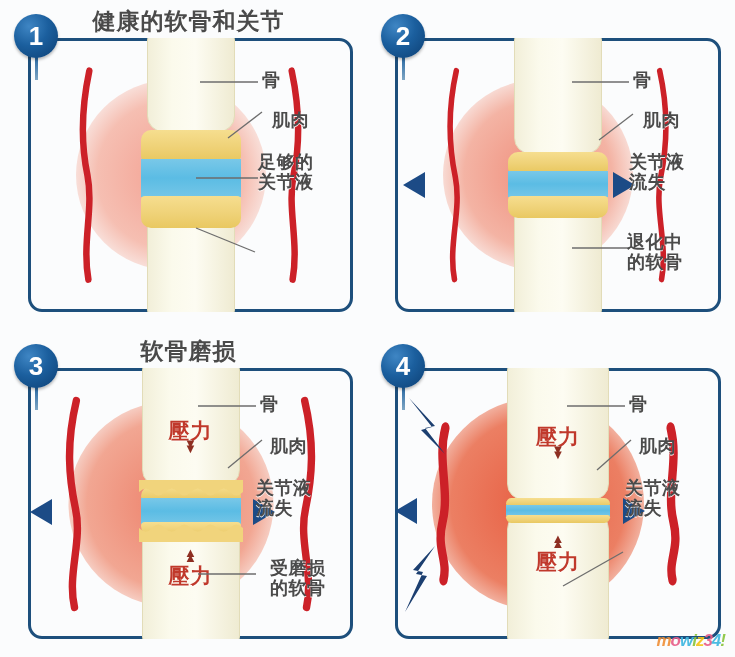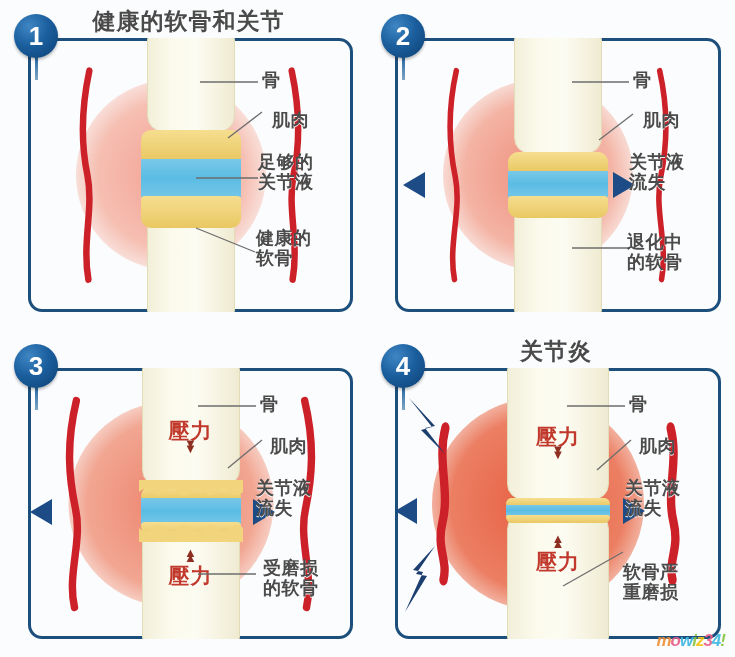--- a/index.html
+++ b/index.html
@@ -194,22 +194,20 @@
       <svg class="leader" style="left:0;top:0;width:100%;height:100%;">
         <line x1="200" y1="82" x2="258" y2="82"></line>
         <line x1="228" y1="138" x2="262" y2="112"></line>
         <line x1="196" y1="178" x2="258" y2="178"></line>
         <line x1="196" y1="228" x2="255" y2="252"></line>
       </svg>
       <div class="lbl" style="left:262px;top:70px;">骨</div>
       <div class="lbl" style="left:272px;top:110px;">肌肉</div>
       <div class="lbl" style="left:258px;top:152px;">足够的
 关节液</div>
-      <div class="lbl" style="left:256px;top:228px;">健康的
-软骨</div>
     </div>
   </div>
 
   <div class="panel">
     <div class="badge-wrap">
       <div class="badge-stem"></div>
       <div class="badge">2</div>
     </div>
     <div class="frame"></div>
     <div class="stage">
@@ -243,20 +241,21 @@
       <div class="lbl" style="left:266px;top:70px;">骨</div>
       <div class="lbl" style="left:276px;top:110px;">肌肉</div>
       <div class="lbl" style="left:262px;top:152px;">关节液
 流失</div>
       <div class="lbl" style="left:260px;top:232px;">退化中
 的软骨</div>
     </div>
   </div>
 
   <div class="panel">
+    <div class="panel-title">软骨磨损</div>
     <div class="badge-wrap">
       <div class="badge-stem"></div>
       <div class="badge">3</div>
     </div>
     <div class="frame"></div>
     <div class="stage">
       <div class="joint">
         <div class="glow g3" style="left:44%;"></div>
         <div class="bone bone-top" style="height:120px;width:96px;"></div>
         <div class="bone bone-bot" style="height:122px;width:96px;"></div>
@@ -299,27 +298,26 @@
     <div class="labels">
       <svg class="leader" style="left:0;top:0;width:100%;height:100%;">
         <line x1="198" y1="76" x2="256" y2="76"></line>
         <line x1="228" y1="138" x2="262" y2="110"></line>
         <line x1="198" y1="244" x2="256" y2="244"></line>
       </svg>
       <div class="lbl" style="left:260px;top:64px;">骨</div>
       <div class="lbl" style="left:270px;top:106px;">肌肉</div>
       <div class="lbl" style="left:256px;top:148px;">关节液
 流失</div>
-      <div class="lbl" style="left:263px;top:228px;">受磨损
+      <div class="lbl" style="left:270px;top:228px;">受磨损
 的软骨</div>
     </div>
   </div>
 
   <div class="panel">
-    <div class="panel-title">关节炎</div>
     <div class="badge-wrap">
       <div class="badge-stem"></div>
       <div class="badge">4</div>
     </div>
     <div class="frame"></div>
     <div class="stage">
       <div class="joint">
         <div class="glow g4" style="left:44%;"></div>
         <div class="bone bone-top" style="height:134px;width:100px;"></div>
         <div class="bone bone-bot" style="height:128px;width:100px;"></div>
@@ -369,22 +367,20 @@
     <div class="labels">
       <svg class="leader" style="left:0;top:0;width:100%;height:100%;">
         <line x1="200" y1="76" x2="258" y2="76"></line>
         <line x1="230" y1="140" x2="264" y2="110"></line>
         <line x1="196" y1="256" x2="256" y2="222"></line>
       </svg>
       <div class="lbl" style="left:262px;top:64px;">骨</div>
       <div class="lbl" style="left:272px;top:106px;">肌肉</div>
       <div class="lbl" style="left:258px;top:148px;">关节液
 流失</div>
-      <div class="lbl" style="left:256px;top:232px;">软骨严
-重磨损</div>
     </div>
   </div>
 
 </div>
 
 <div class="watermark">
   <span>m</span><span>o</span><span>w</span><span>i</span><span>z</span><span>3</span><span>4</span><span>!</span>
 </div>
 
 </body></html>

